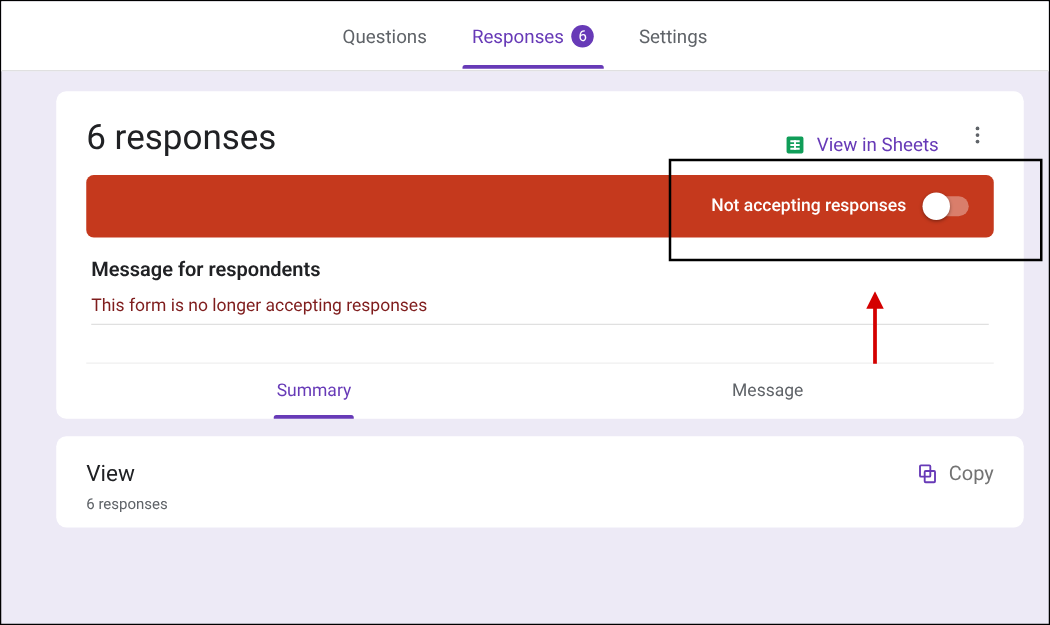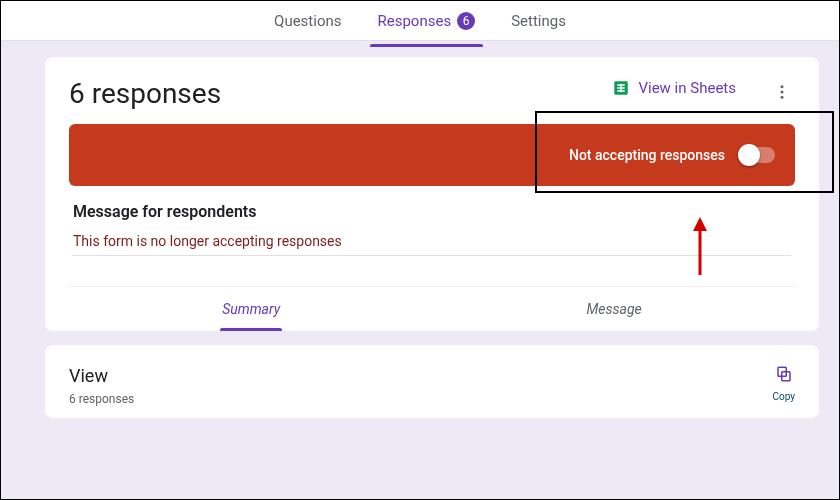--- a/index.html
+++ b/index.html
@@ -1,51 +1,51 @@
 <!DOCTYPE html>
 <html><head>
 <meta charset="utf-8">
 <style>
   * { box-sizing: border-box; margin: 0; padding: 0; font-family: 'Google Sans', Roboto, Arial, sans-serif; }
   body { width: 840px; height: 500px; background: #edeaf6; overflow: hidden; border: 1px solid #000; }
 
-  .top-tabs { background: #fff; height: 40px; display: flex; justify-content: center; align-items: center; gap: 28px; border-bottom: 1px solid #e0e0e0; }
+  .top-tabs { background: #fff; height: 56px; display: flex; justify-content: center; align-items: center; gap: 28px; border-bottom: 1px solid #e0e0e0; }
   .tab { display: flex; align-items: center; gap: 6px; font-size: 15px; color: #5f6368; padding: 16px 4px; cursor: pointer; position: relative; }
   .tab.active { color: #673ab7; text-align: center; }
   .tab.active::after { content: ""; position: absolute; left: -4px; right: -4px; bottom: -1px; height: 3px; background: #673ab7; border-radius: 2px 2px 0 0; }
   .badge { background: #673ab7; color: #fff; border-radius: 9px; min-width: 18px; height: 18px; font-size: 12px; display: inline-flex; align-items: center; justify-content: center; padding: 0 5px; }
 
   .page { padding: 16px 20px; margin-left: 24px; }
   .card { background: #fff; border-radius: 8px; padding: 20px 24px 12px; position: relative; }
   .card + .card { margin-top: 14px; }
 
   .header-row { display: flex; align-items: center; justify-content: space-between; margin-bottom: 14px; }
   .title { font-size: 28px; color: #202124; font-weight: 400; }
-  .header-actions { display: flex; align-items: flex-start; gap: 33px; }
+  .header-actions { display: flex; align-items: flex-end; gap: 18px; }
   .sheets-link { display: flex; align-items: center; gap: 8px; color: #673ab7; font-size: 15px; cursor: pointer; }
   .sheets-icon { width: 18px; height: 18px; }
   .kebab { color: #5f6368; cursor: pointer; padding: 4px; }
 
-  .red-bar { background: #c5391d; color: #fff; height: 62px; display: flex; align-items: center; justify-content: flex-end; padding: 0 20px; border-radius: 6px; gap: 14px; font-size: 14px; font-weight: 500; }
+  .red-bar { background: #c5391d; color: #fff; height: 50px; display: flex; align-items: center; justify-content: flex-end; padding: 0 20px; border-radius: 6px; gap: 14px; font-size: 14px; font-weight: 500; }
   .toggle { width: 36px; height: 16px; background: rgba(255,255,255,0.35); border-radius: 8px; position: relative; cursor: pointer; }
   .toggle .knob { position: absolute; left: -1px; top: -3px; width: 22px; height: 22px; background: #fff; border-radius: 50%; box-shadow: 0 1px 3px rgba(0,0,0,0.4); }
 
   .msg-block { padding: 16px 4px 20px; }
   .msg-label { font-size: 16px; font-weight: 600; color: #202124; margin-bottom: 12px; }
   .msg-value { font-size: 14px; color: #7f1d1d; padding-bottom: 6px; border-bottom: 1px solid #e0e0e0; }
 
   .subtabs { display: flex; justify-content: space-around; border-top: 1px solid #f0f0f0; margin-top: 10px; }
-  .subtab { padding: 14px 6px; font-size: 14px; color: #5f6368; cursor: pointer; position: relative; font-style: italic; }
+  .subtab { padding: 14px 6px; font-size: 14px; color: #5f6368; cursor: pointer; position: relative; }
   .subtab.active { color: #673ab7; }
   .subtab.active::after { content:""; position:absolute; left:4px; right:4px; bottom:0; height:3px; background:#673ab7; border-radius: 2px 2px 0 0; }
 
   .email-row { display: flex; justify-content: space-between; align-items: flex-start; }
   .email-title { font-size: 18px; color: #202124; margin-bottom: 6px; }
   .email-sub { font-size: 12px; color: #5f6368; }
-  .copy-btn { display: flex; align-items: center; gap: 8px; color: #0c4a6e; font-size: 10px; cursor: pointer; flex-direction: column; }
+  .copy-btn { display: flex; align-items: center; gap: 8px; color: #737373; font-size: 16px; cursor: pointer; }
   .copy-icon { width: 18px; height: 18px; }
 
   
   .annot-box { position: absolute; border: 2px solid #000; pointer-events: none; }
   .annot-arrow { position: absolute; pointer-events: none; }
 </style>
 </head>
 <body>
 
 <div class="top-tabs">

